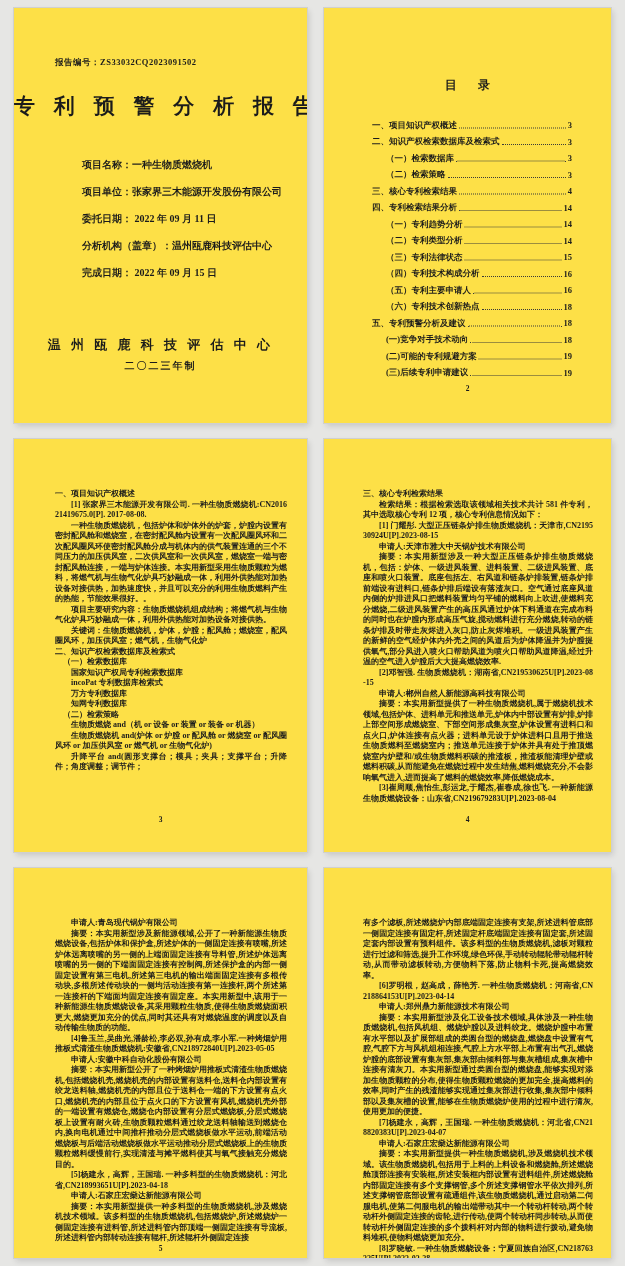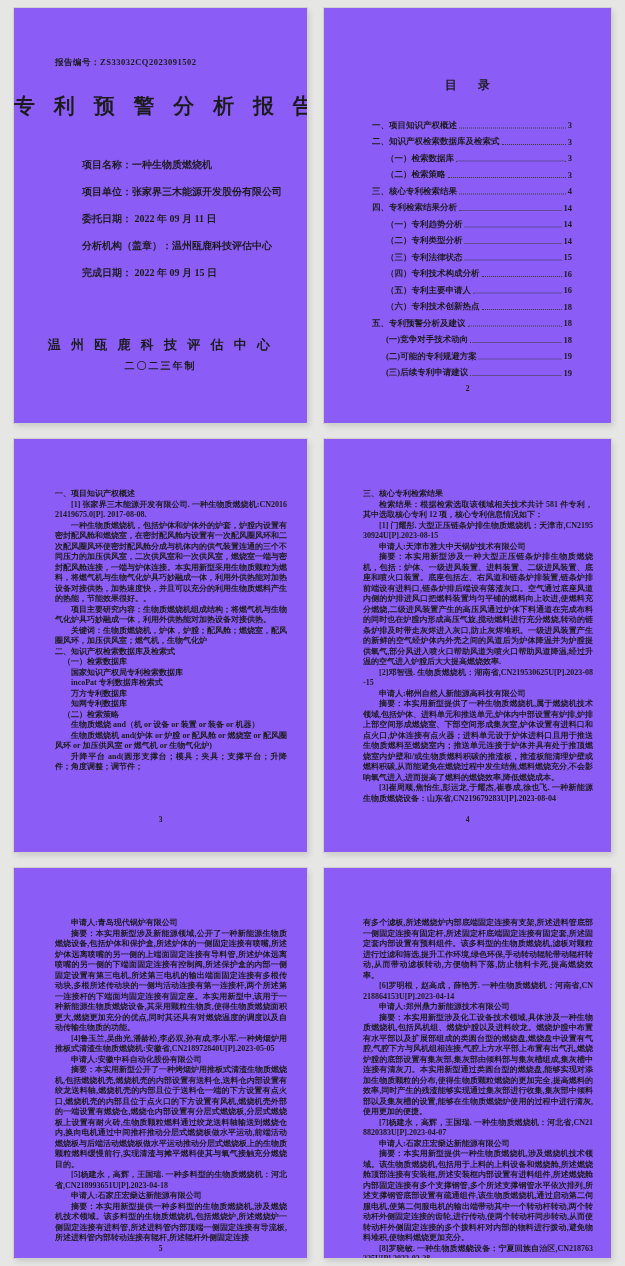--- a/index.html
+++ b/index.html
@@ -12,21 +12,21 @@
   }
   .board{
     display:grid;
     grid-template-columns:293px 287px;
     grid-template-rows:415px 413px 390px;
     column-gap:17px;row-gap:16px;
     padding:8px 14px 0 14px;
   }
   .page{
     position:relative;
-    background:#8b5cf6;
+    background:#fde047;
     box-shadow:0 0 0 1px #d0d0ce, 2px 3px 6px rgba(0,0,0,0.14);
     overflow:hidden;
   }
   .page-inner{
     position:absolute;top:0;left:0;
     height:830px;
     transform:scale(0.5);
     transform-origin:0 0;
     color:#1b1b1b;
   }

